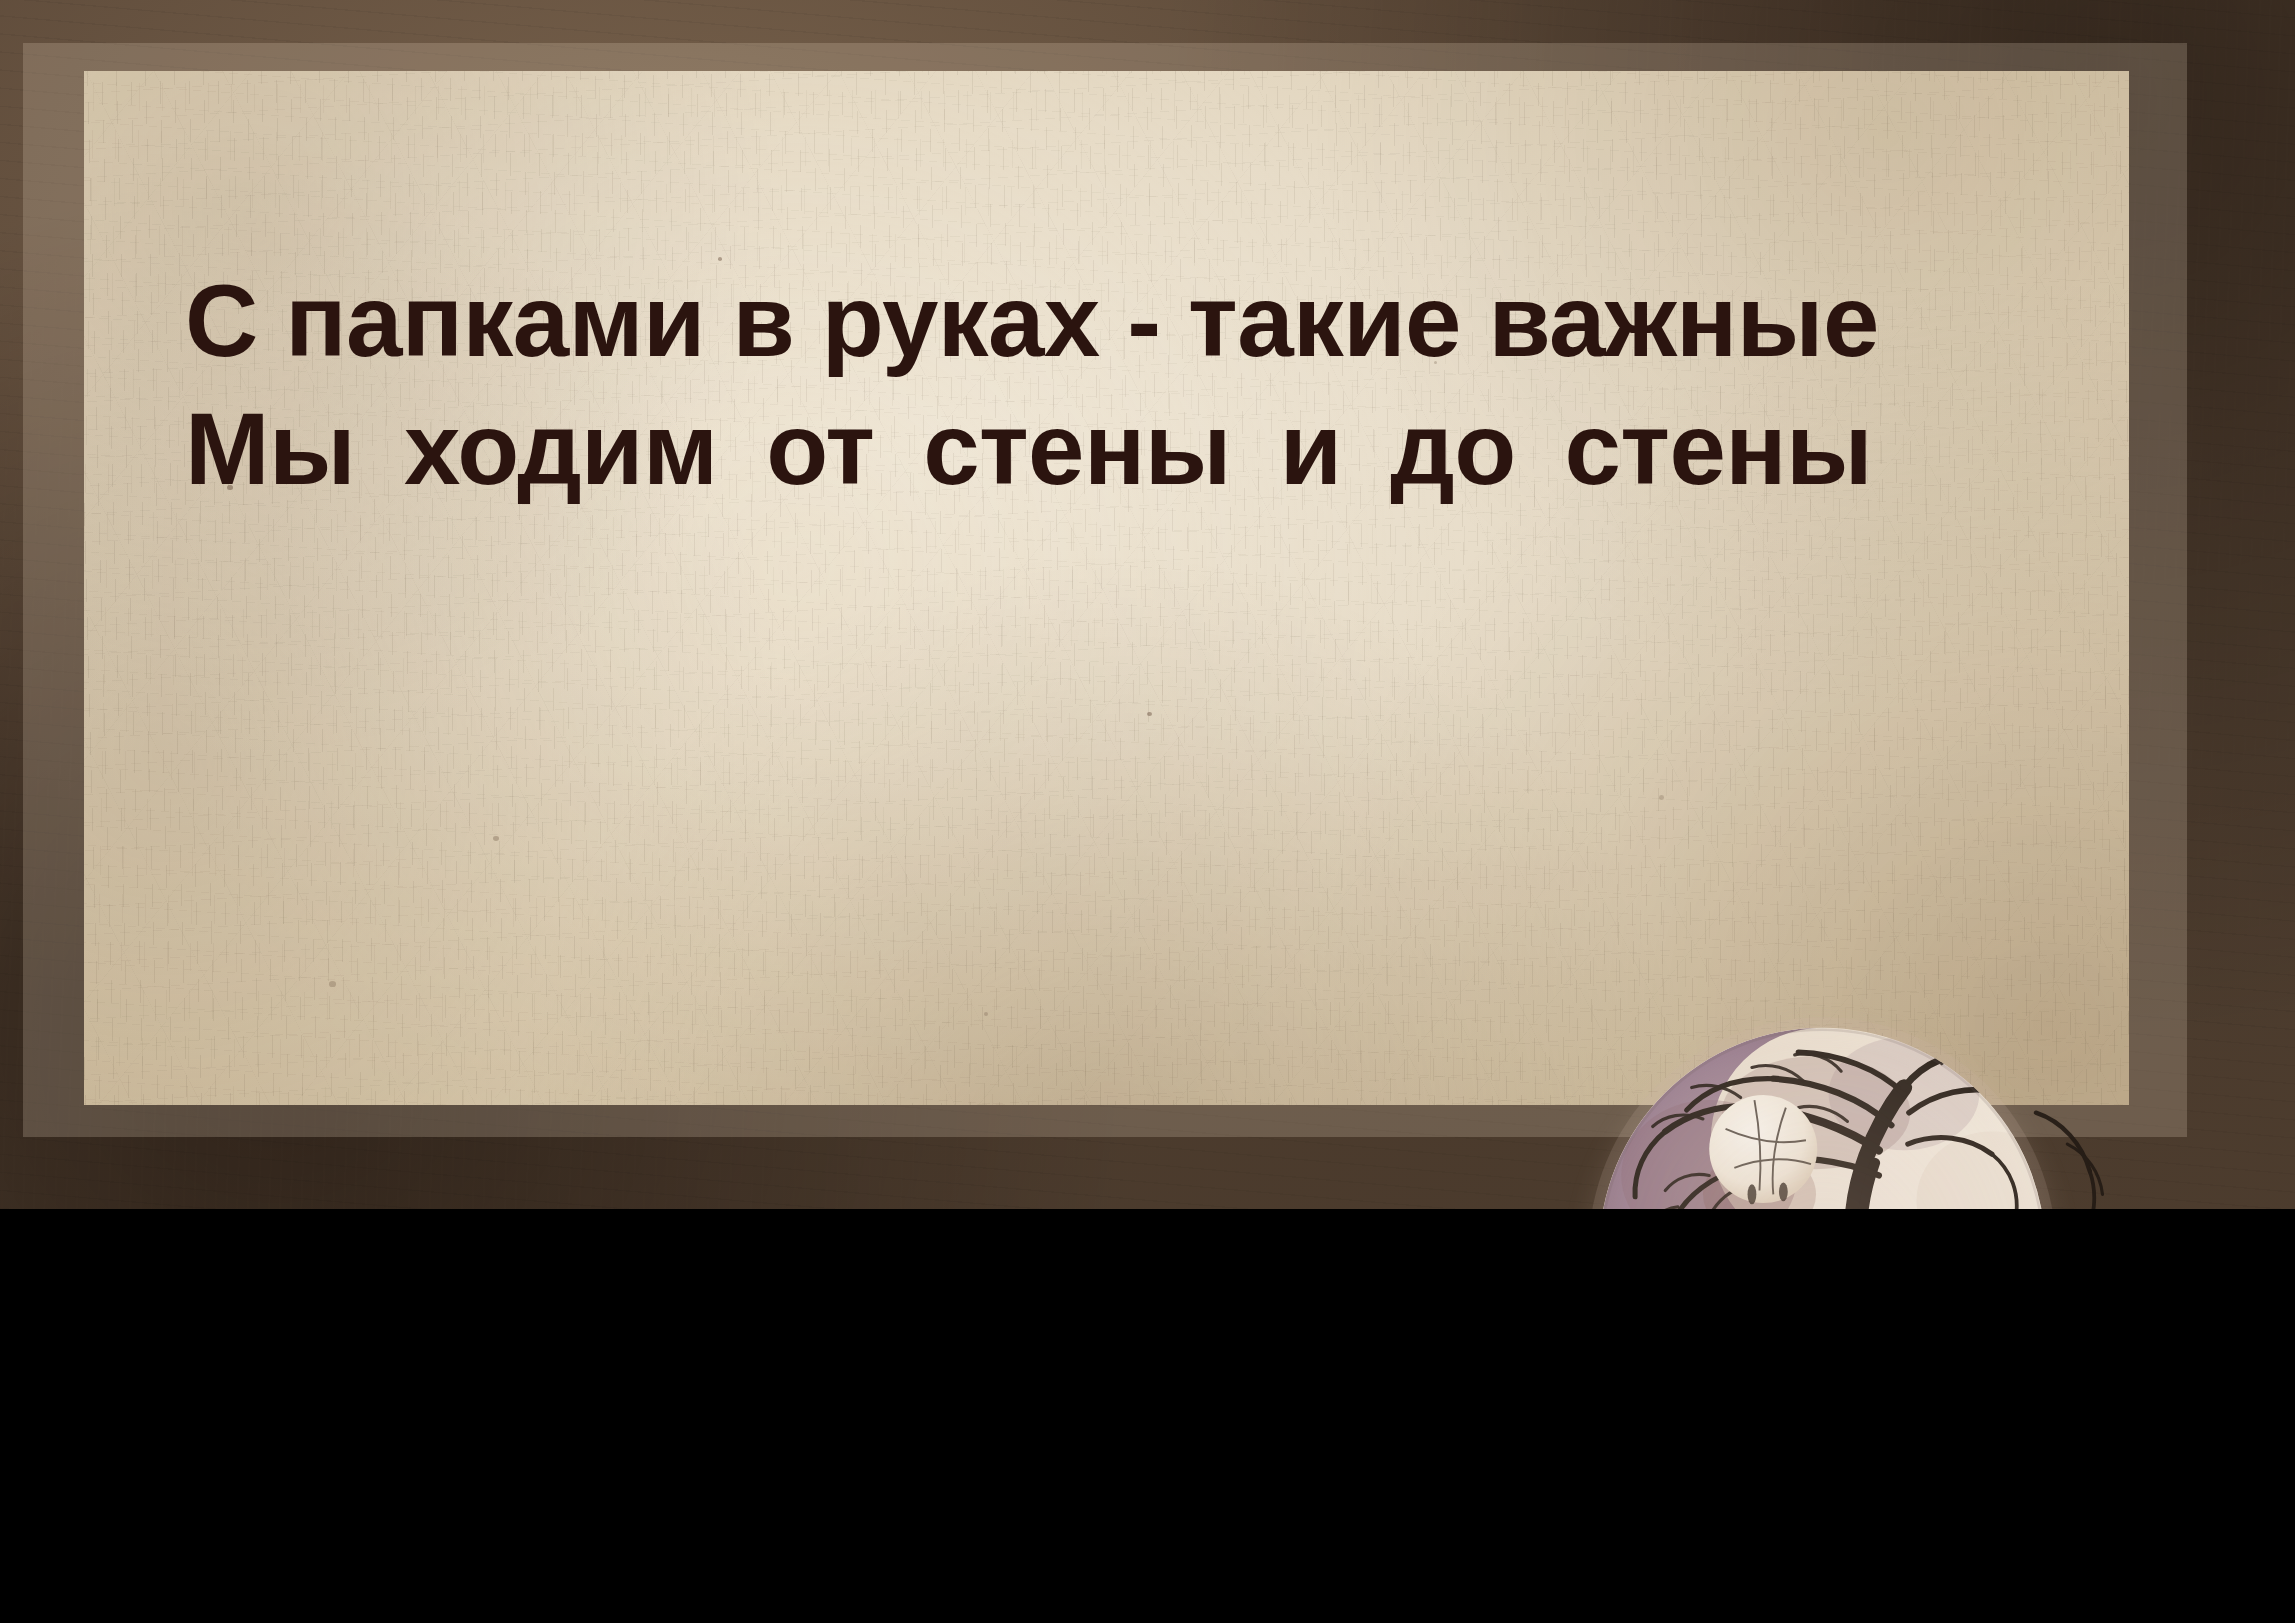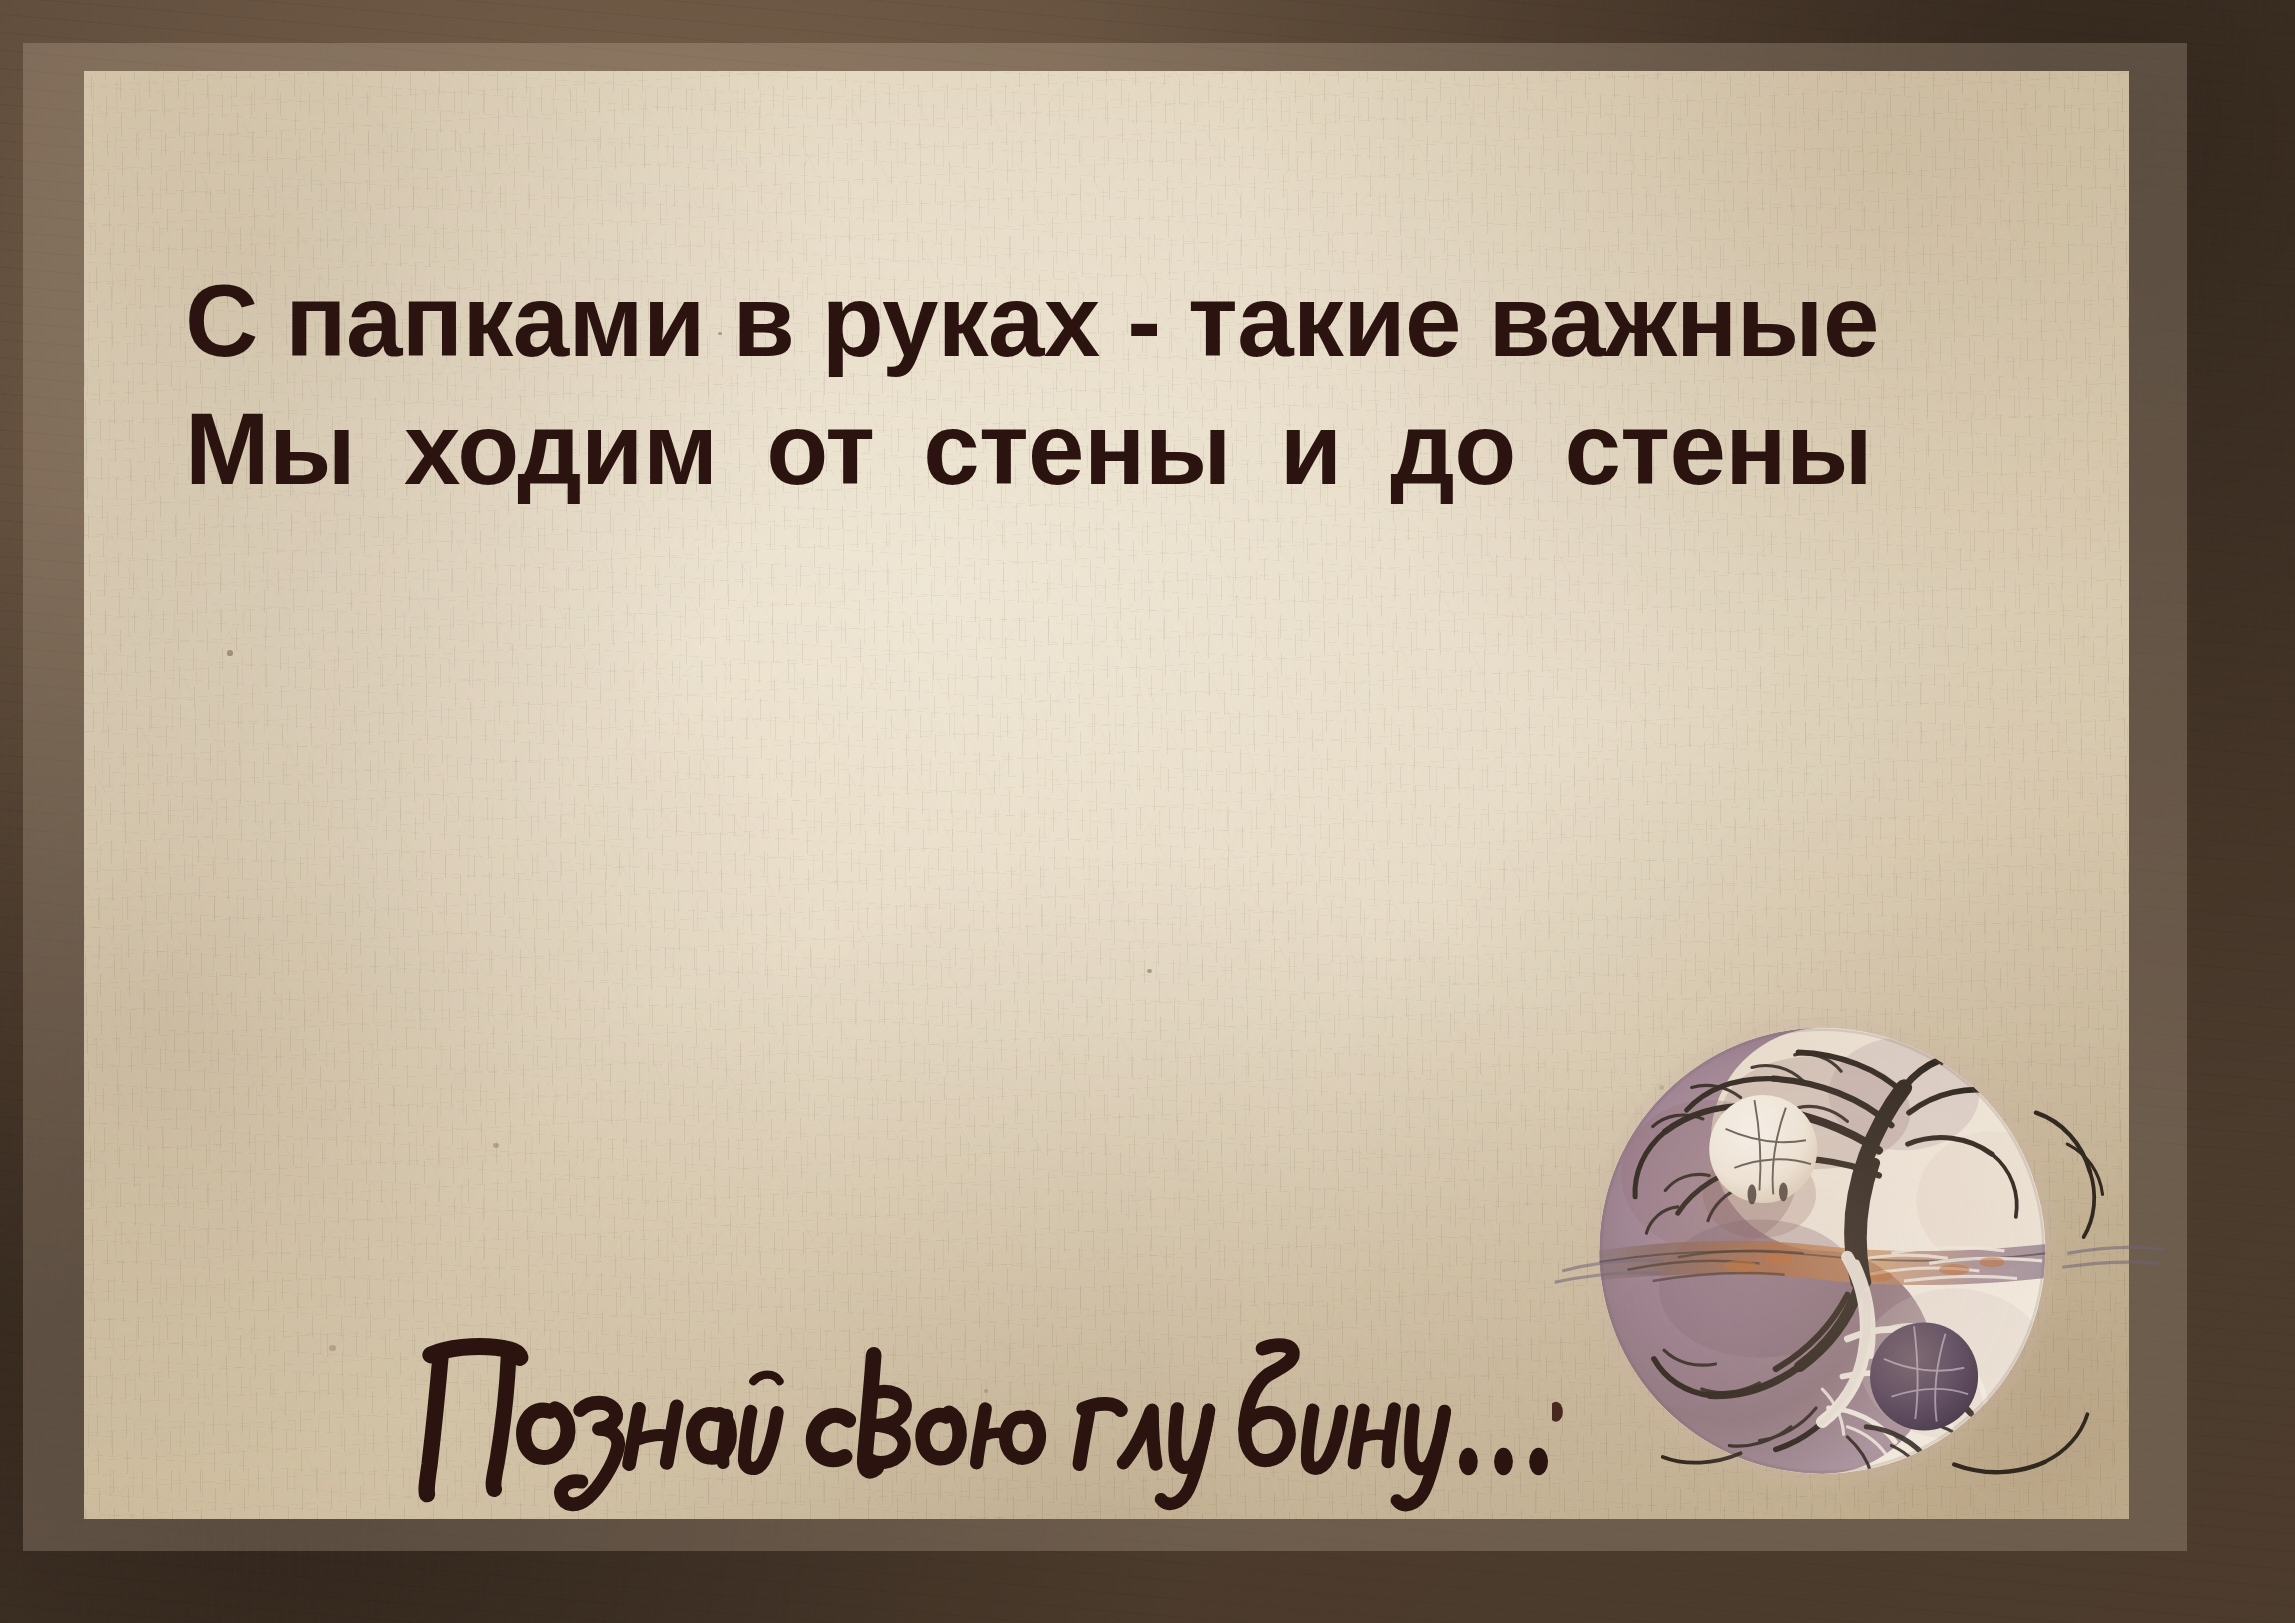--- a/index.html
+++ b/index.html
@@ -1,20 +1,20 @@
 <!DOCTYPE html>
 <html style="font-size:10px"><head>
 <meta charset="utf-8">
 <style>
   html,body{margin:0;padding:0;background:#000;}
   body{width:2295px;height:1623px;overflow:hidden;
        font-family:"Liberation Sans",sans-serif;}
 
   
-  #poster{position:relative;width:2295px;height:1623px;overflow:hidden;
+  #poster{position:relative;width:2295px;height:1209px;overflow:hidden;
           background:#7a6450;}
 
   
   .frame-outer{position:absolute;inset:0;
     background:
       radial-gradient(ellipse 60% 70% at 30% 20%, rgba(120,98,76,.85) 0%, rgba(92,73,56,.9) 60%, rgba(74,58,44,.95) 100%),
       linear-gradient(135deg,#8a7360 0%,#6f5a46 40%,#5d4a39 75%,#74604c 100%);
   }
   .frame-outer::after{content:"";position:absolute;inset:0;
     background:

